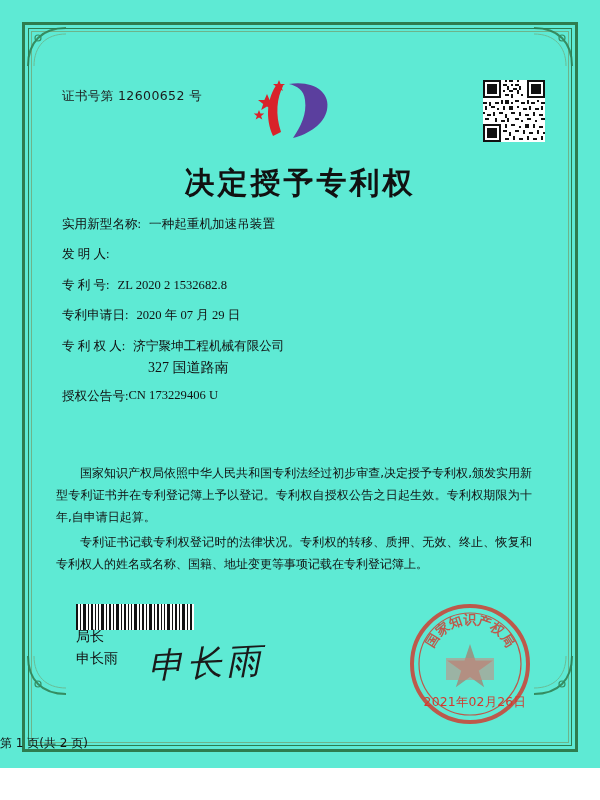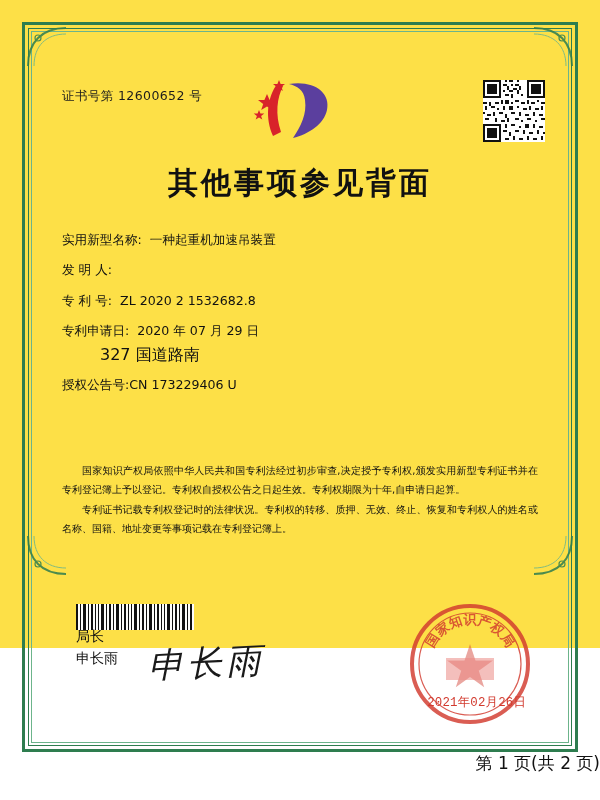--- a/index.html
+++ b/index.html
@@ -10,22 +10,22 @@
     width: 600px;
     height: 800px;
     background: #ffffff;
     font-family: "DejaVu Sans", "Liberation Sans", sans-serif;
     overflow: hidden;
   }
 
   .page {
     position: relative;
     width: 600px;
-    height: 648px;
-    background: #fde047;
+    height: 768px;
+    background: #5eead4;
   }
 
   
   .frame-outer {
     position: absolute;
     left: 22px;
     top: 22px;
     width: 556px;
     height: 730px;
     border: 3px solid #2e7d4f;
@@ -93,22 +93,23 @@
     font-weight: bold;
     letter-spacing: 3px;
     color: #111;
     font-family: "DejaVu Sans", "Liberation Sans", sans-serif;
   }
 
   
   .fields {
     position: absolute;
     left: 62px;
-    top: 231px;
+    top: 215px;
     width: 480px;
+    font-family: Liberation Serif, serif;
   }
   .row {
     display: flex;
     align-items: flex-start;
     margin-bottom: 11.5px;
     font-size: 12.6px;
     color: #111;
     line-height: 1.5;
   }
   .row .label {
@@ -124,34 +125,34 @@
     display: flex;
     align-items: flex-start;
     margin-bottom: 11.5px;
     font-size: 12.6px;
     color: #111;
   }
   .row-split .left { width: 250px; display: flex; }
   .row-split .right { display: flex; text-align: right; }
 
   .addr-cont {
-    margin-left: 38px;
+    margin-left: 86px;
     margin-top: -8px;
     margin-bottom: 11px;
-    font-size: 16px;
+    font-size: 14px;
     color: #111;
   }
 
   
   .paras {
     position: absolute;
-    left: 62px;
+    left: 56px;
     top: 462px;
     width: 476px;
-    font-size: 10px;
+    font-size: 12px;
     line-height: 1.85;
     color: #111;
     text-align: justify;
   }
   .para { text-indent: 2em; margin: 0 0 2px 0; }
 
   
   .barcode {
     position: absolute;
     left: 76px;
@@ -189,30 +190,29 @@
     width: 128px;
     height: 128px;
   }
   .seal-date {
     position: absolute;
     right: 74px;
     top: 694px;
     font-size: 12.4px;
     color: #d23a2e;
     letter-spacing: 0.2px;
-    font-family: Liberation Mono, monospace;
   }
 
   
   .page-no {
     position: absolute;
     left: 0; right: 0;
-    top: 752px;
-    text-align: right;
-    font-size: 17px;
+    top: 735px;
+    text-align: left;
+    font-size: 12px;
     color: #111;
   }
   .footnote {
     position: absolute;
     left: 0; right: 0;
     top: 768px;
     text-align: center;
     font-size: 11.6px;
     color: #111;
   }
@@ -352,21 +352,21 @@
         <rect x="11" y="29" width="2" height="1"></rect>
           <rect x="15" y="28" width="1" height="2"></rect>
           <rect x="18" y="29" width="2" height="1"></rect>
         <rect x="22" y="28" width="1" height="2"></rect>
           <rect x="25" y="29" width="2" height="1"></rect>
           <rect x="29" y="28" width="1" height="2"></rect>
       </g>
     </svg>
   </div>
 
-  <div class="title">其他事项参见背面</div>
+  <div class="title">决定授予专利权</div>
 
   <div class="fields">
 
     <div class="row">
       <span class="label">实用新型名称:</span>
       <span class="value">一种起重机加速吊装置</span>
     </div>
 
     <div class="row">
       <span class="label">发 明 人:</span>
@@ -375,20 +375,24 @@
     <div class="row">
       <span class="label">专 利 号:</span>
       <span class="value">ZL 2020 2 1532682.8</span>
     </div>
 
     <div class="row">
       <span class="label">专利申请日:</span>
       <span class="value">2020 年 07 月 29 日</span>
     </div>
 
+    <div class="row">
+      <span class="label">专 利 权 人:</span>
+      <span class="value">济宁聚坤工程机械有限公司</span>
+    </div>
 
 
     <div class="addr-cont">327 国道路南</div>
 
     <div class="row-split">
       <span class="right">
         <span class="label">授权公告号:</span>
         <span class="value">CN 173229406 U</span>
       </span>
     </div>

